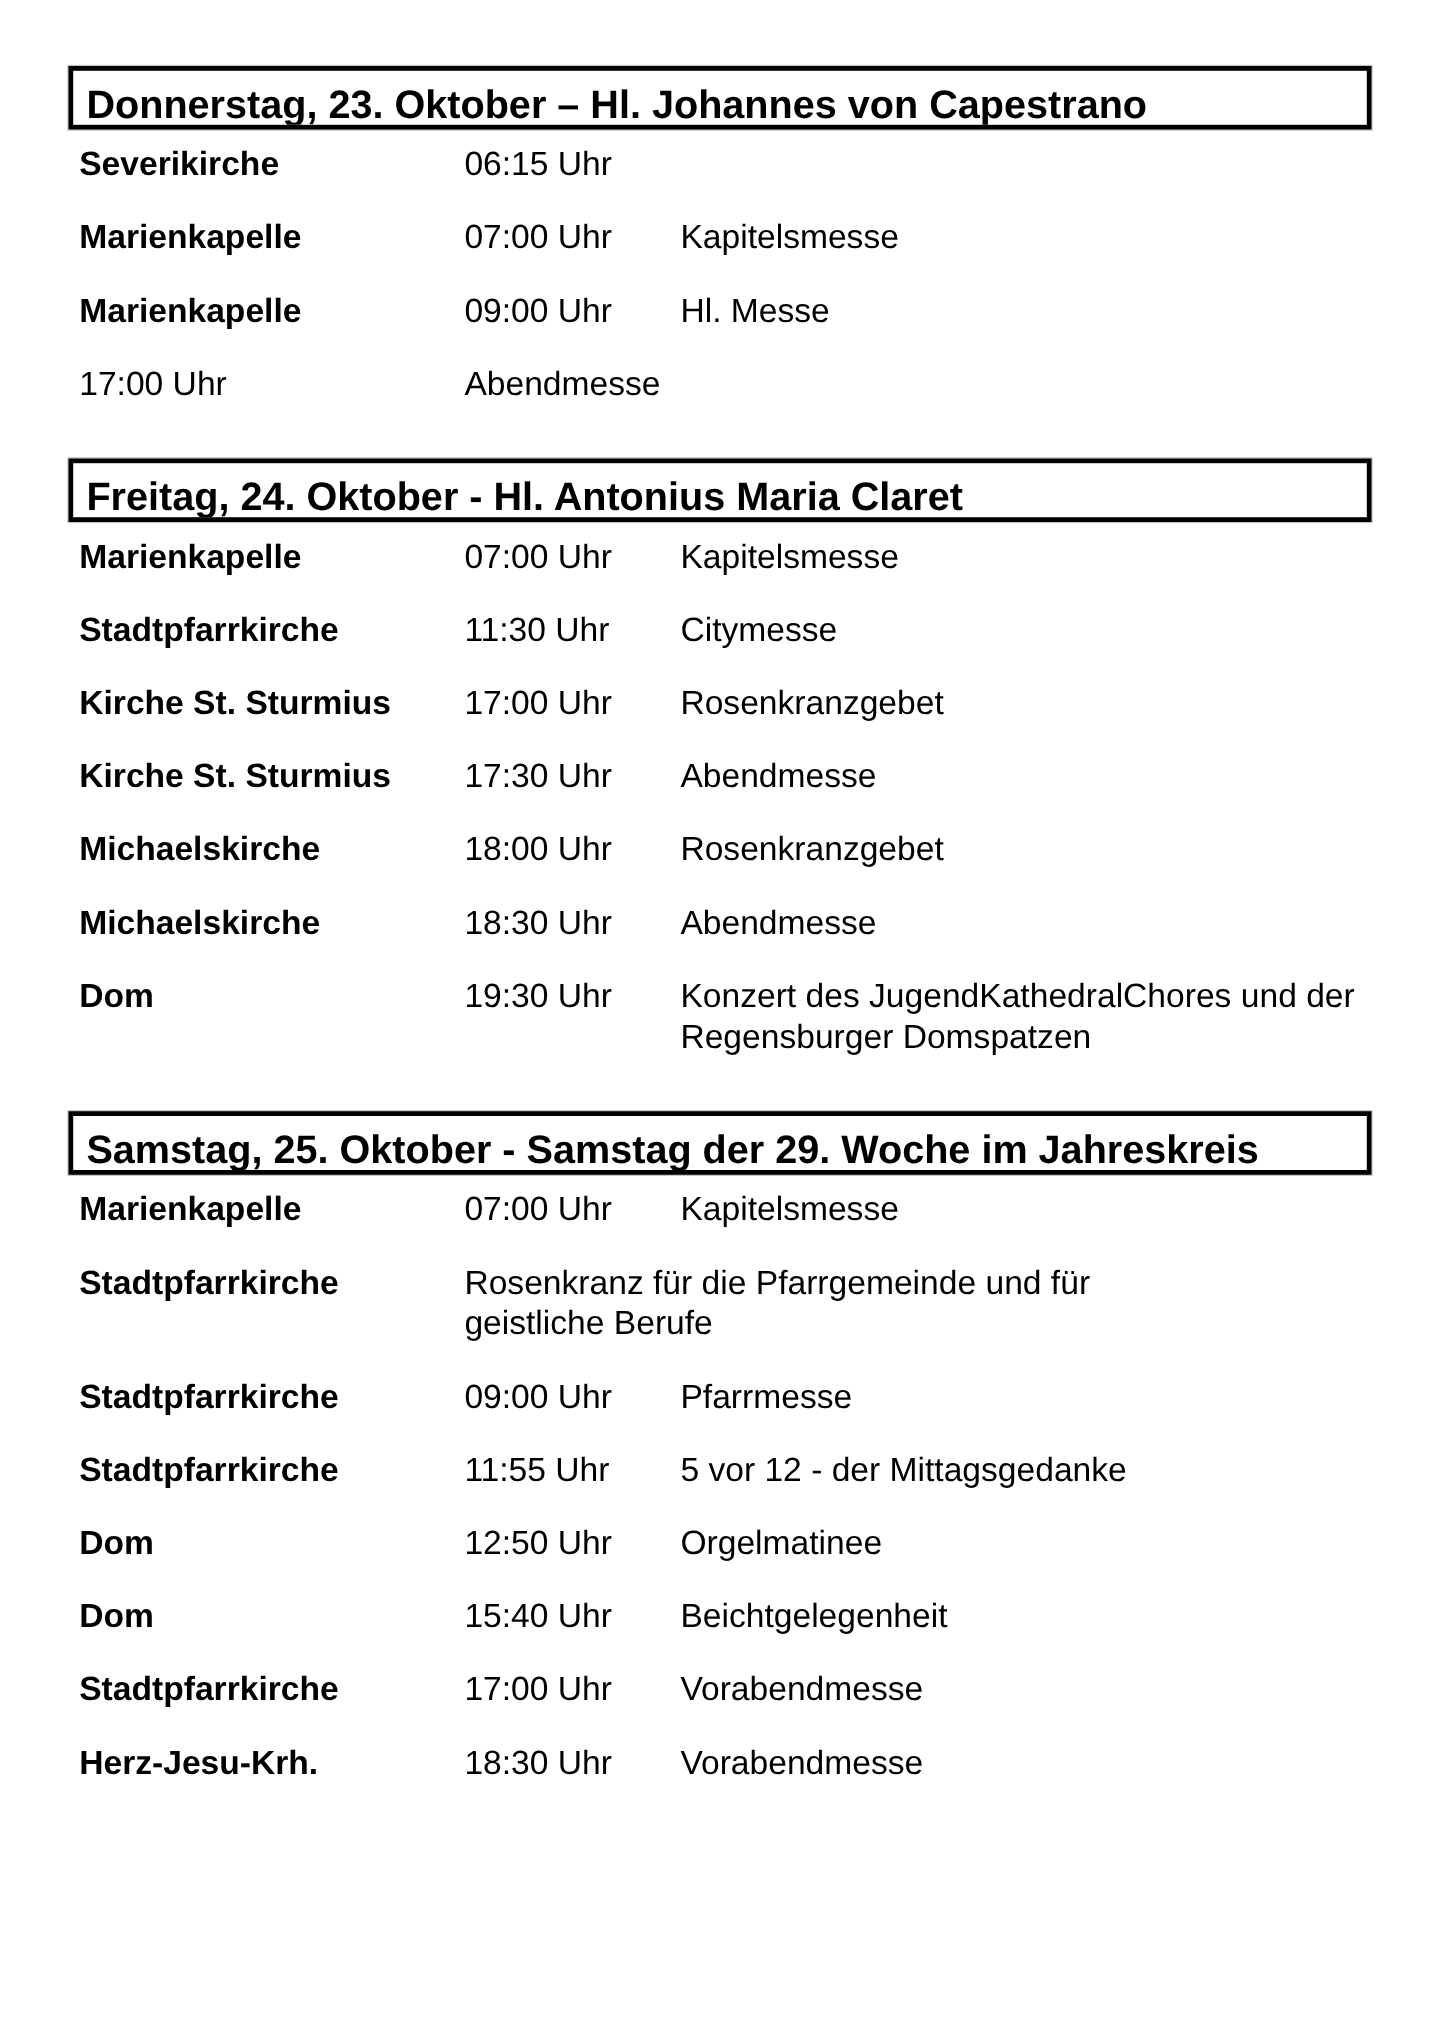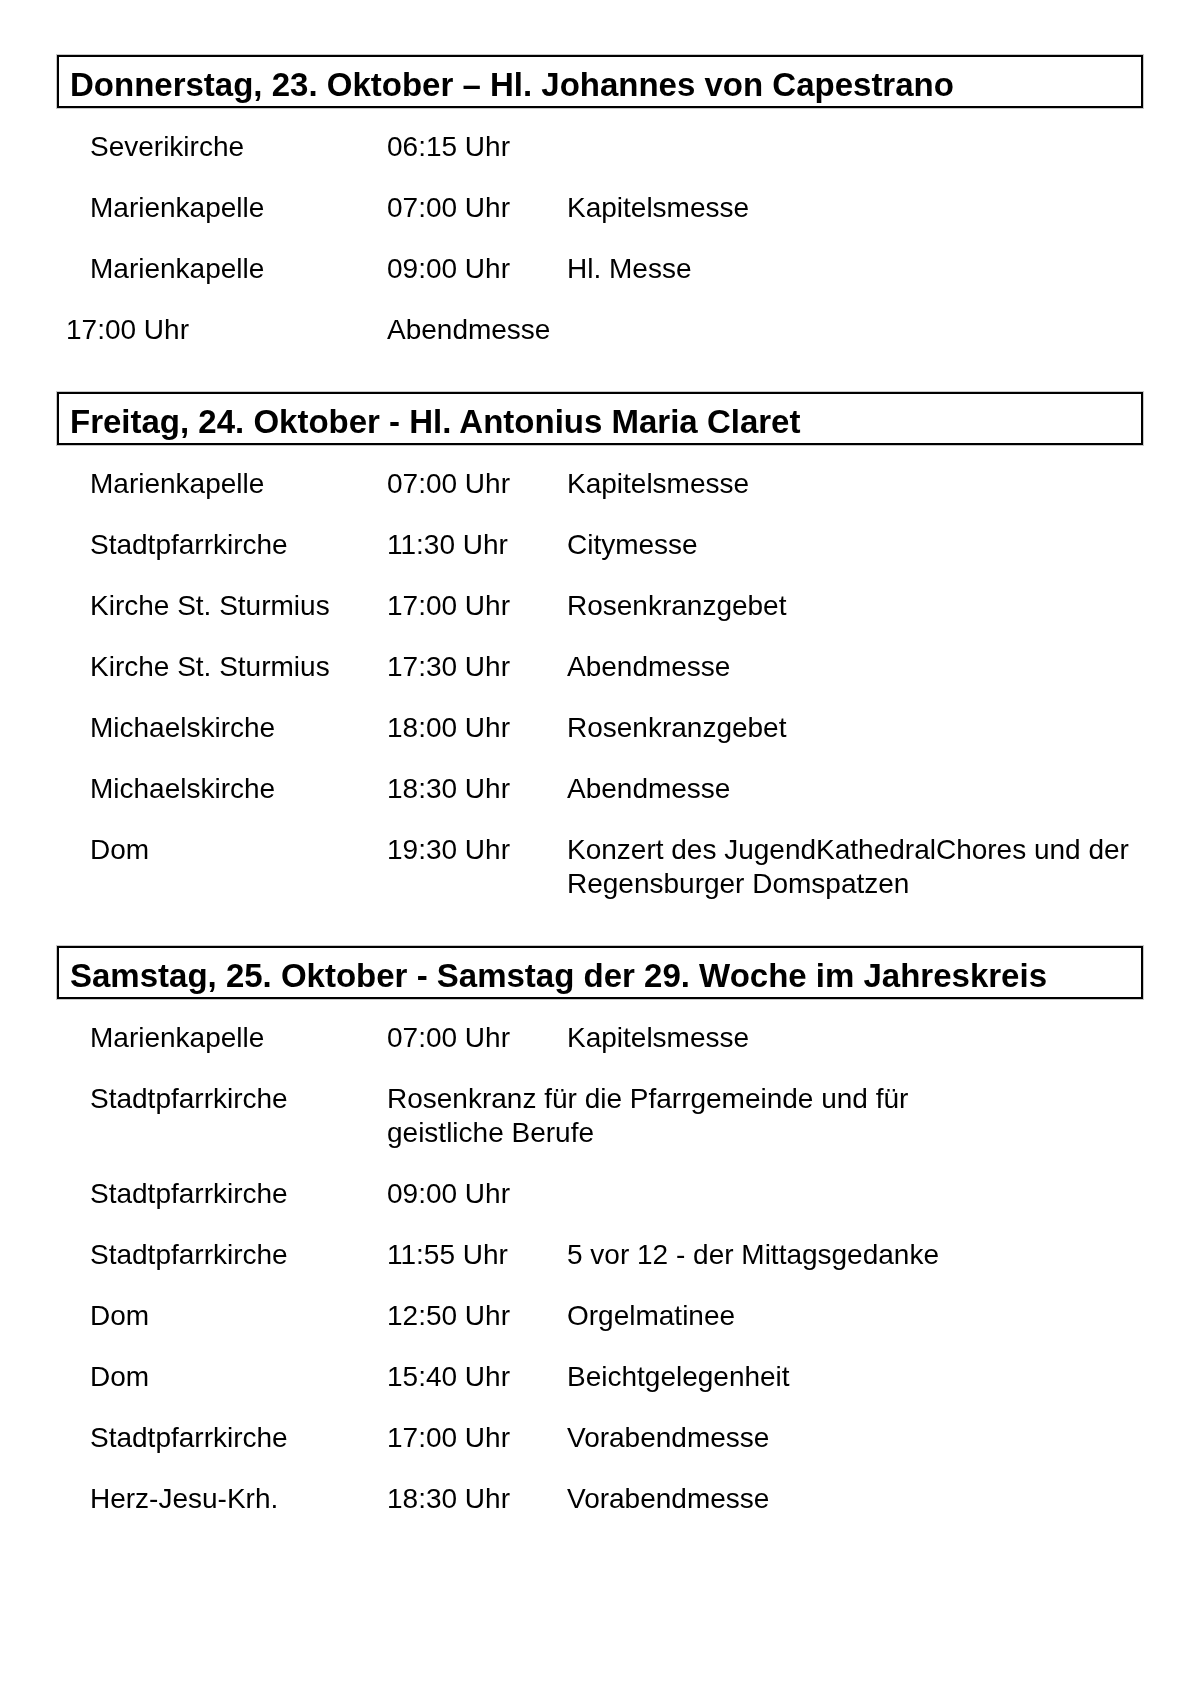--- a/index.html
+++ b/index.html
@@ -17,40 +17,40 @@
   }
   .doc {
     width: 1086px;
     margin-left: 57px;
   }
   .section { margin-top: 45px; }
   .section:first-child { margin-top: 0; }
   .section-header {
     width: 1086px;
     height: 53px;
-    border: 2px solid #000000;
+    border: 4px solid #000000;
     box-shadow: 0 0 0 1px #c8c8c8;
     padding: 8px 8px 0 11px;
     font-size: 33px;
     font-weight: bold;
     line-height: 40px;
     white-space: nowrap;
     overflow: hidden;
-    margin-bottom: 22px;
+    margin-bottom: 12px;
   }
   .rows { margin-left: 9px; }
   .row {
     display: grid;
     grid-template-columns: 321px 180px 600px;
     font-size: 28px;
     line-height: 34px;
     margin-bottom: 27px;
   }
   .row:last-child { margin-bottom: 0; }
-  .cell-location { font-weight: normal; white-space: nowrap; margin-left: 24px; }
+  .cell-location { font-weight: bold; white-space: nowrap; }
   .cell-time { white-space: nowrap; }
   .cell-event { width: 600px; }
 </style>
 </head>
 <body>
 
 <div class="page">
   <div class="doc" id="doc">
   <div class="section">
     <div class="section-header">Donnerstag, 23. Oktober – Hl. Johannes von Capestrano</div>
@@ -136,20 +136,21 @@
   </div>
 
   <div class="row">
     <span class="cell-location">Stadtpfarrkirche</span>
     <span class="cell-event">Rosenkranz für die Pfarrgemeinde und für geistliche Berufe</span>
   </div>
 
   <div class="row">
     <span class="cell-location">Stadtpfarrkirche</span>
     <span class="cell-time">09:00 Uhr</span>
+    <span class="cell-event">Pfarrmesse</span>
   </div>
 
   <div class="row">
     <span class="cell-location">Stadtpfarrkirche</span>
     <span class="cell-time">11:55 Uhr</span>
     <span class="cell-event">5 vor 12 - der Mittagsgedanke</span>
   </div>
 
   <div class="row">
     <span class="cell-location">Dom</span>

